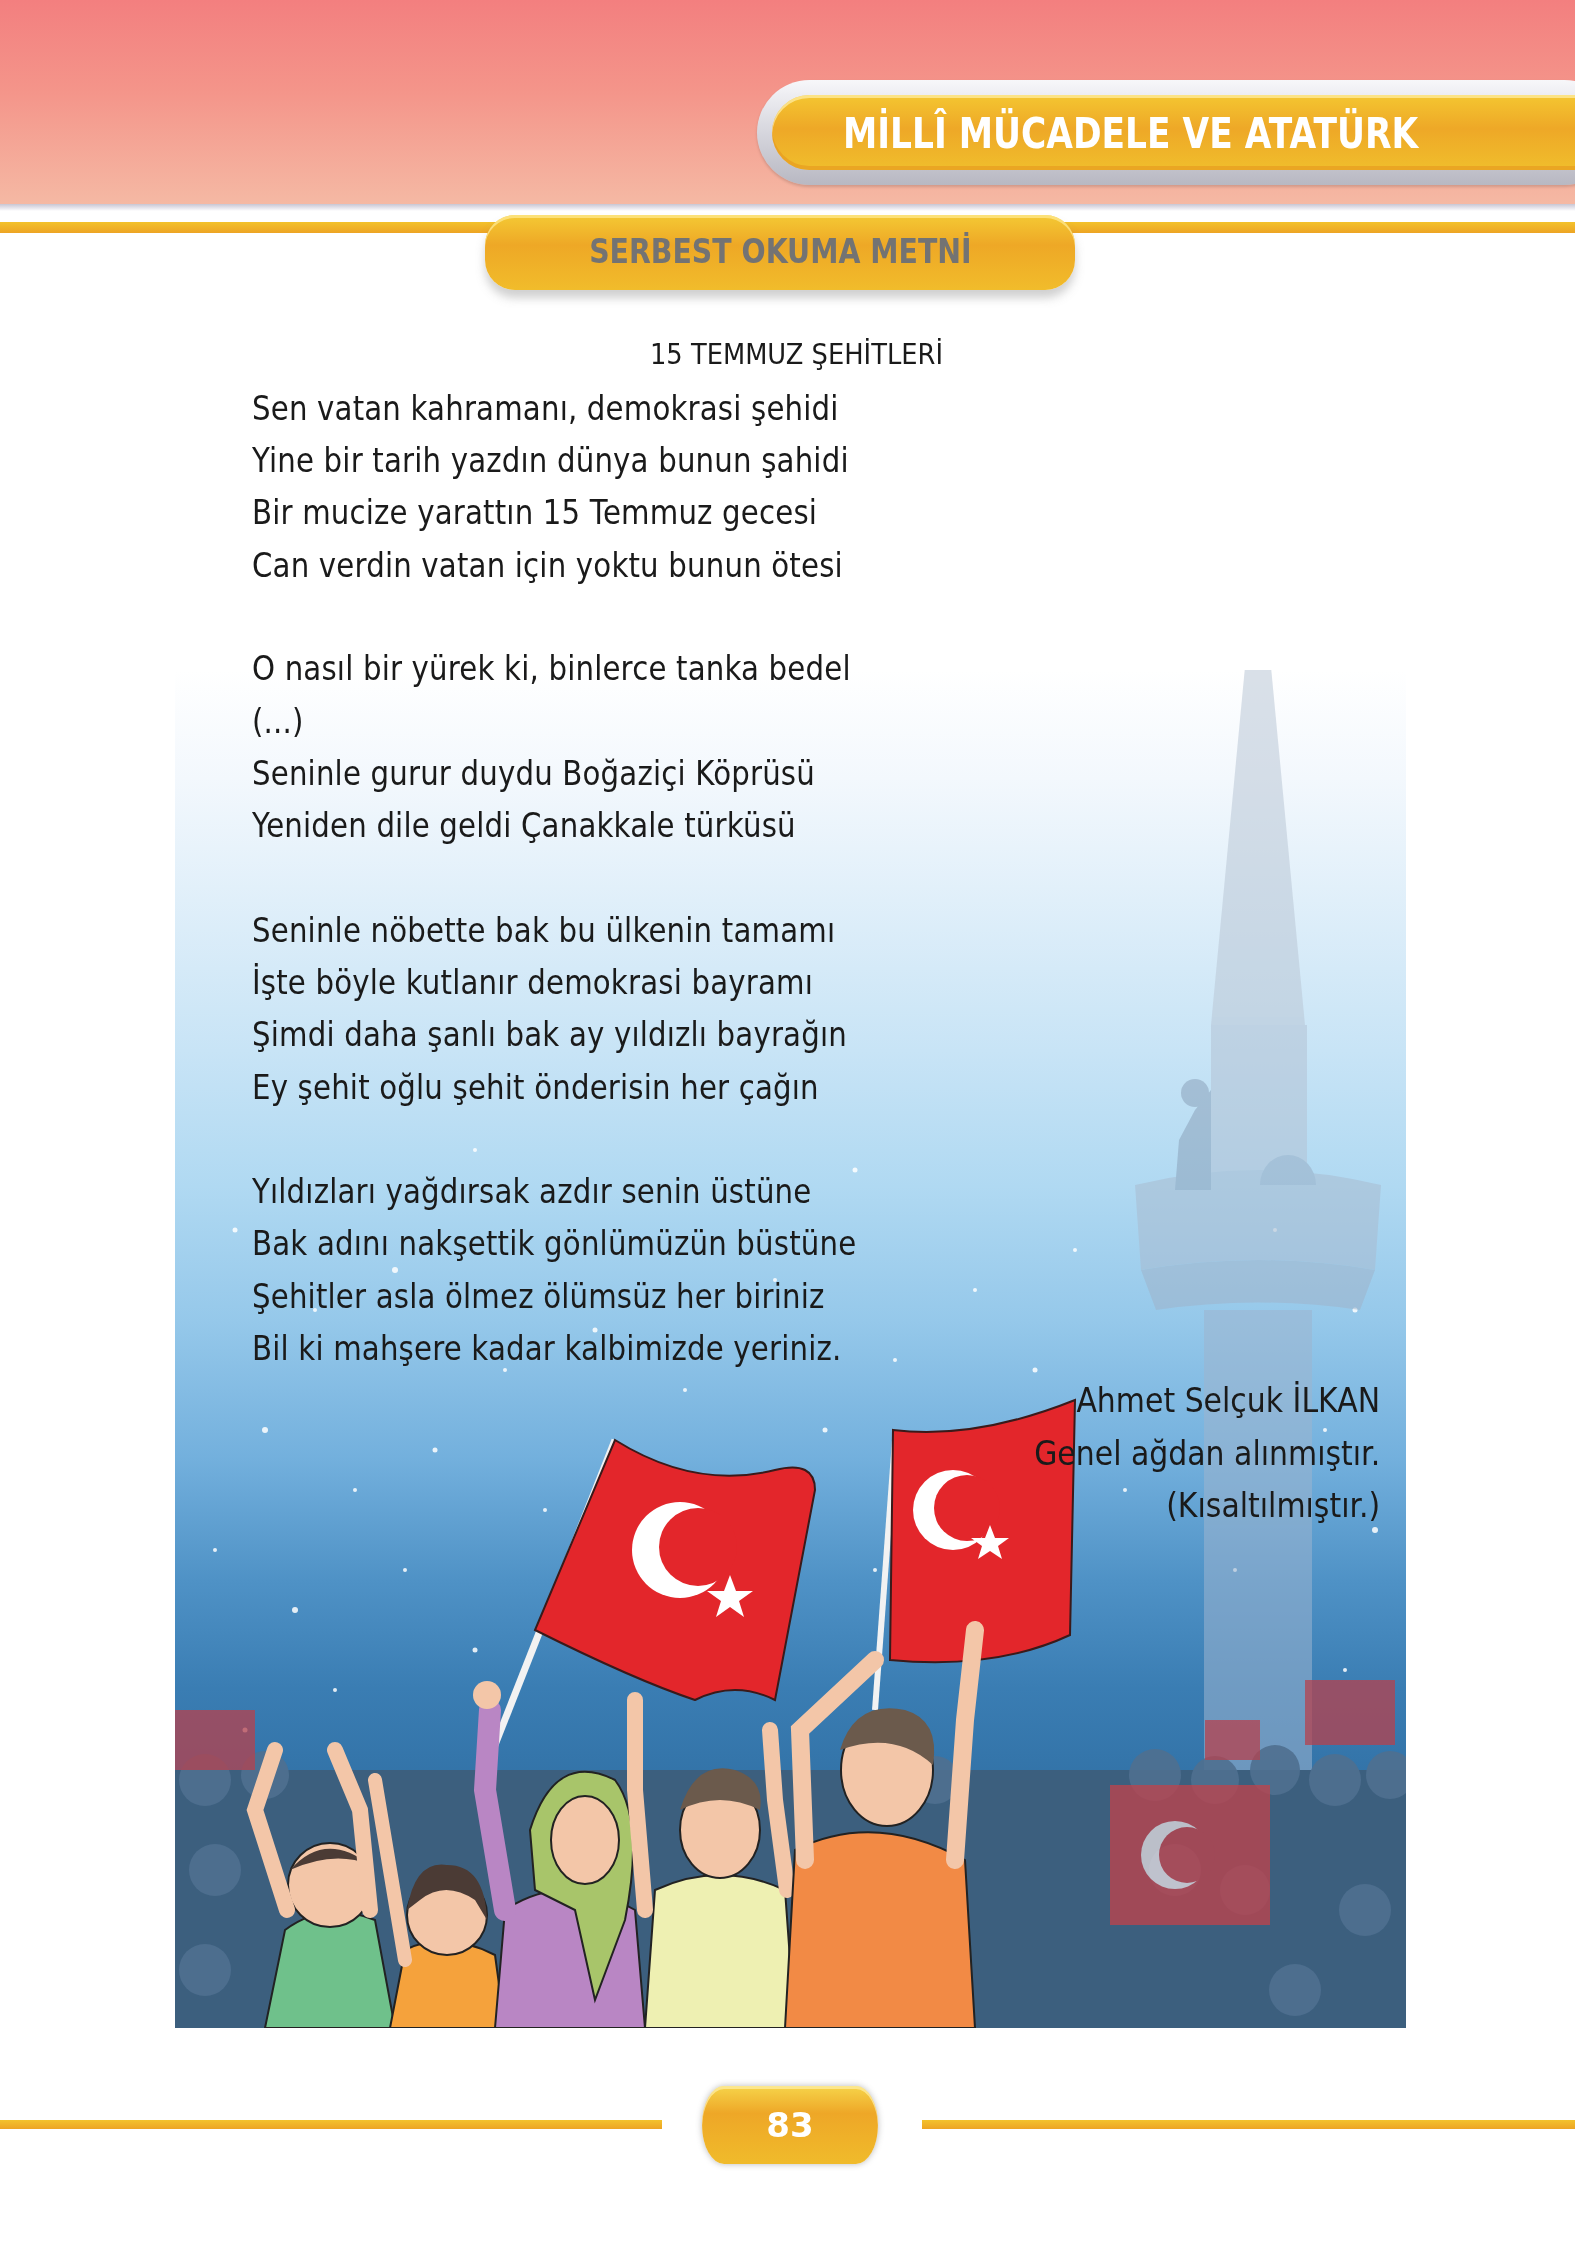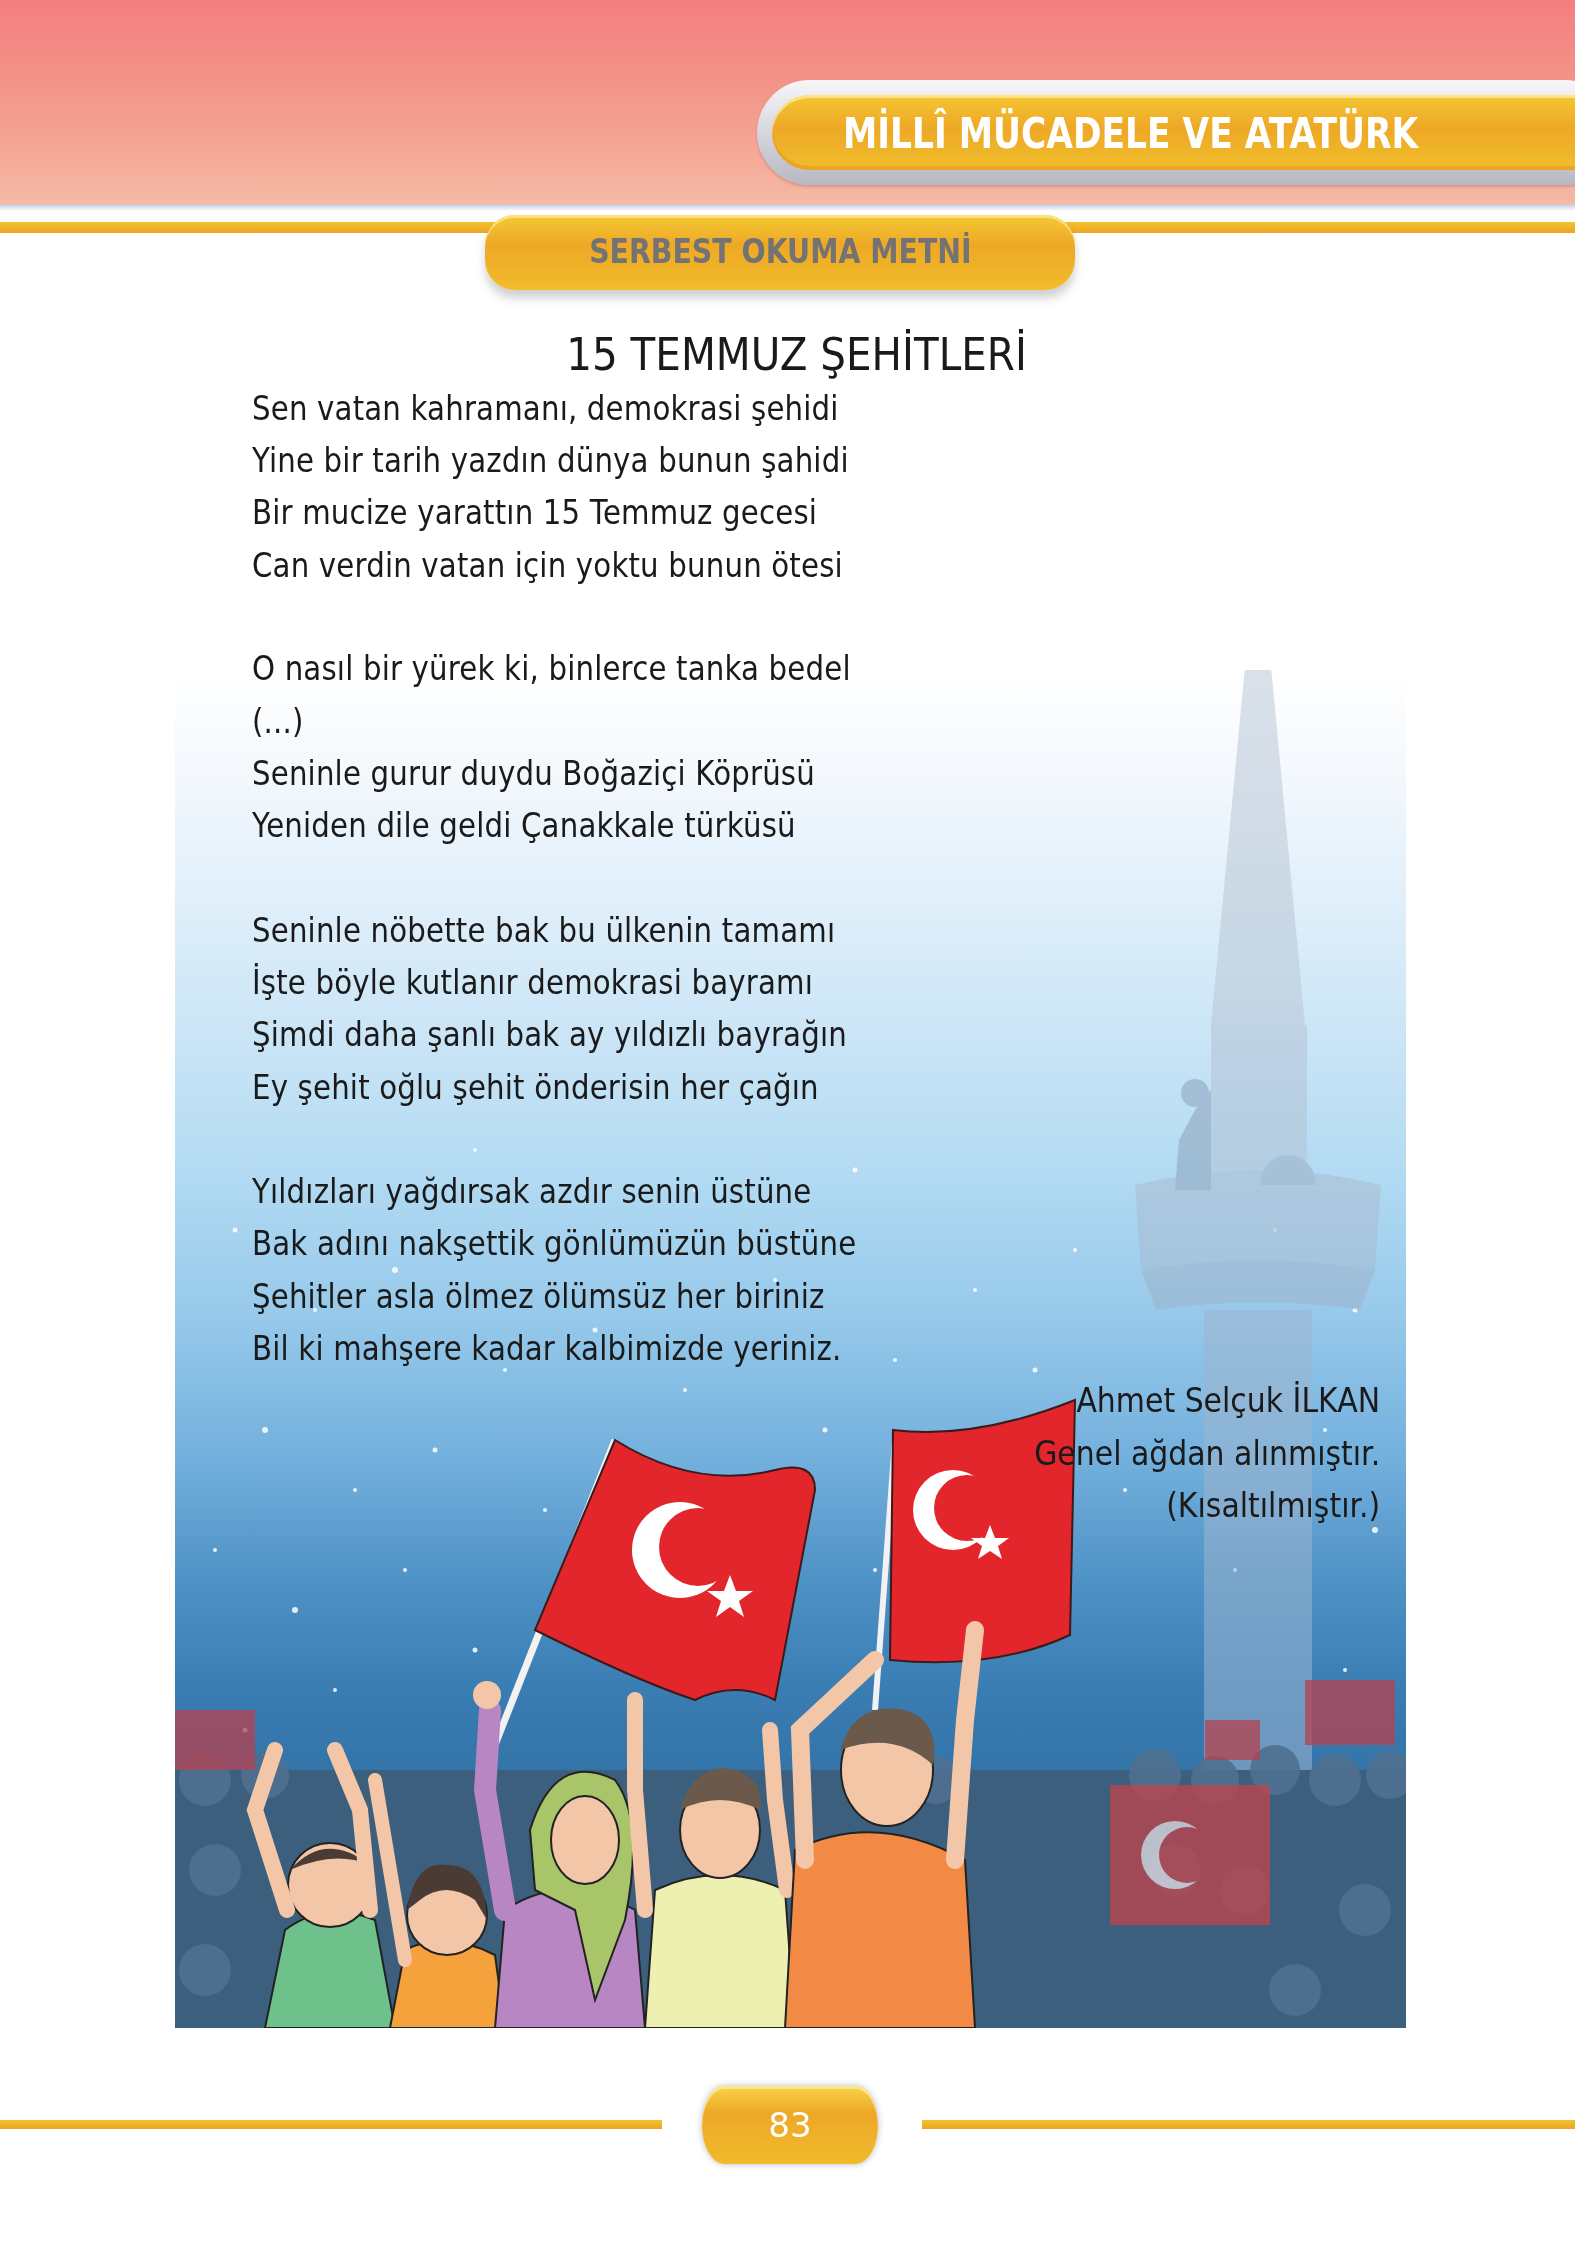--- a/index.html
+++ b/index.html
@@ -65,21 +65,21 @@
     overflow: hidden;
     background: linear-gradient(180deg,
       #ffffff 0%, #f3f8fd 8%, #e2f0fa 16%, #c8e4f6 28%, #b0d9f2 38%,
       #95c8ea 48%, #73b0dd 58%, #4f92c6 67%, #3a7db3 75%, #2f6ea2 85%, #2c6496 100%);
   }
   .illustration svg { position: absolute; left: 0; top: 0; }
 
   
   .poem-title {
     left: 0; width: 1575px; top: 330px; height: 50px; line-height: 50px;
-    text-align: center; font-size: 44px; color: #1a1a1a;
+    text-align: center; font-size: 28px; color: #1a1a1a;
     font-family: "DejaVu Sans", sans-serif;
   }
   .poem-title span { display: inline-block; transform: scaleX(0.92); padding-left: 20px; }
   .poem-line {
     left: 252px; height: 48px; line-height: 48px;
     font-size: 34px; color: #1a1a1a; white-space: nowrap;
     font-family: "DejaVu Sans", sans-serif; font-weight: normal;
     transform: scaleX(0.86); transform-origin: left center;
     letter-spacing: 0.2px;
   }
@@ -99,21 +99,21 @@
     background: linear-gradient(180deg, #F3C22C 0%, #EDA424 100%);
   }
   .page-badge {
     left: 702px; top: 2086px; width: 176px; height: 78px;
     border-radius: 22px / 39px;
     background: linear-gradient(180deg, #F6D44A 0%, #EEA727 35%, #F0BB2B 100%);
     box-shadow: 0 0 6px rgba(100,100,100,0.45), inset 0 3px 0 rgba(255,240,170,0.7);
   }
   .page-number {
     left: 702px; top: 2086px; width: 176px; height: 78px; line-height: 78px;
-    text-align: center; color: #ffffff; font-size: 34px; font-weight: normal;
+    text-align: center; color: #ffffff; font-size: 34px; font-weight: bold;
   }
 </style>
 </head>
 <body>
 
 <div class="abs header-band"></div>
 <div class="abs header-shadow"></div>
 <div class="abs top-rule"></div>
 
 <div class="abs unit-banner-outer"></div>

